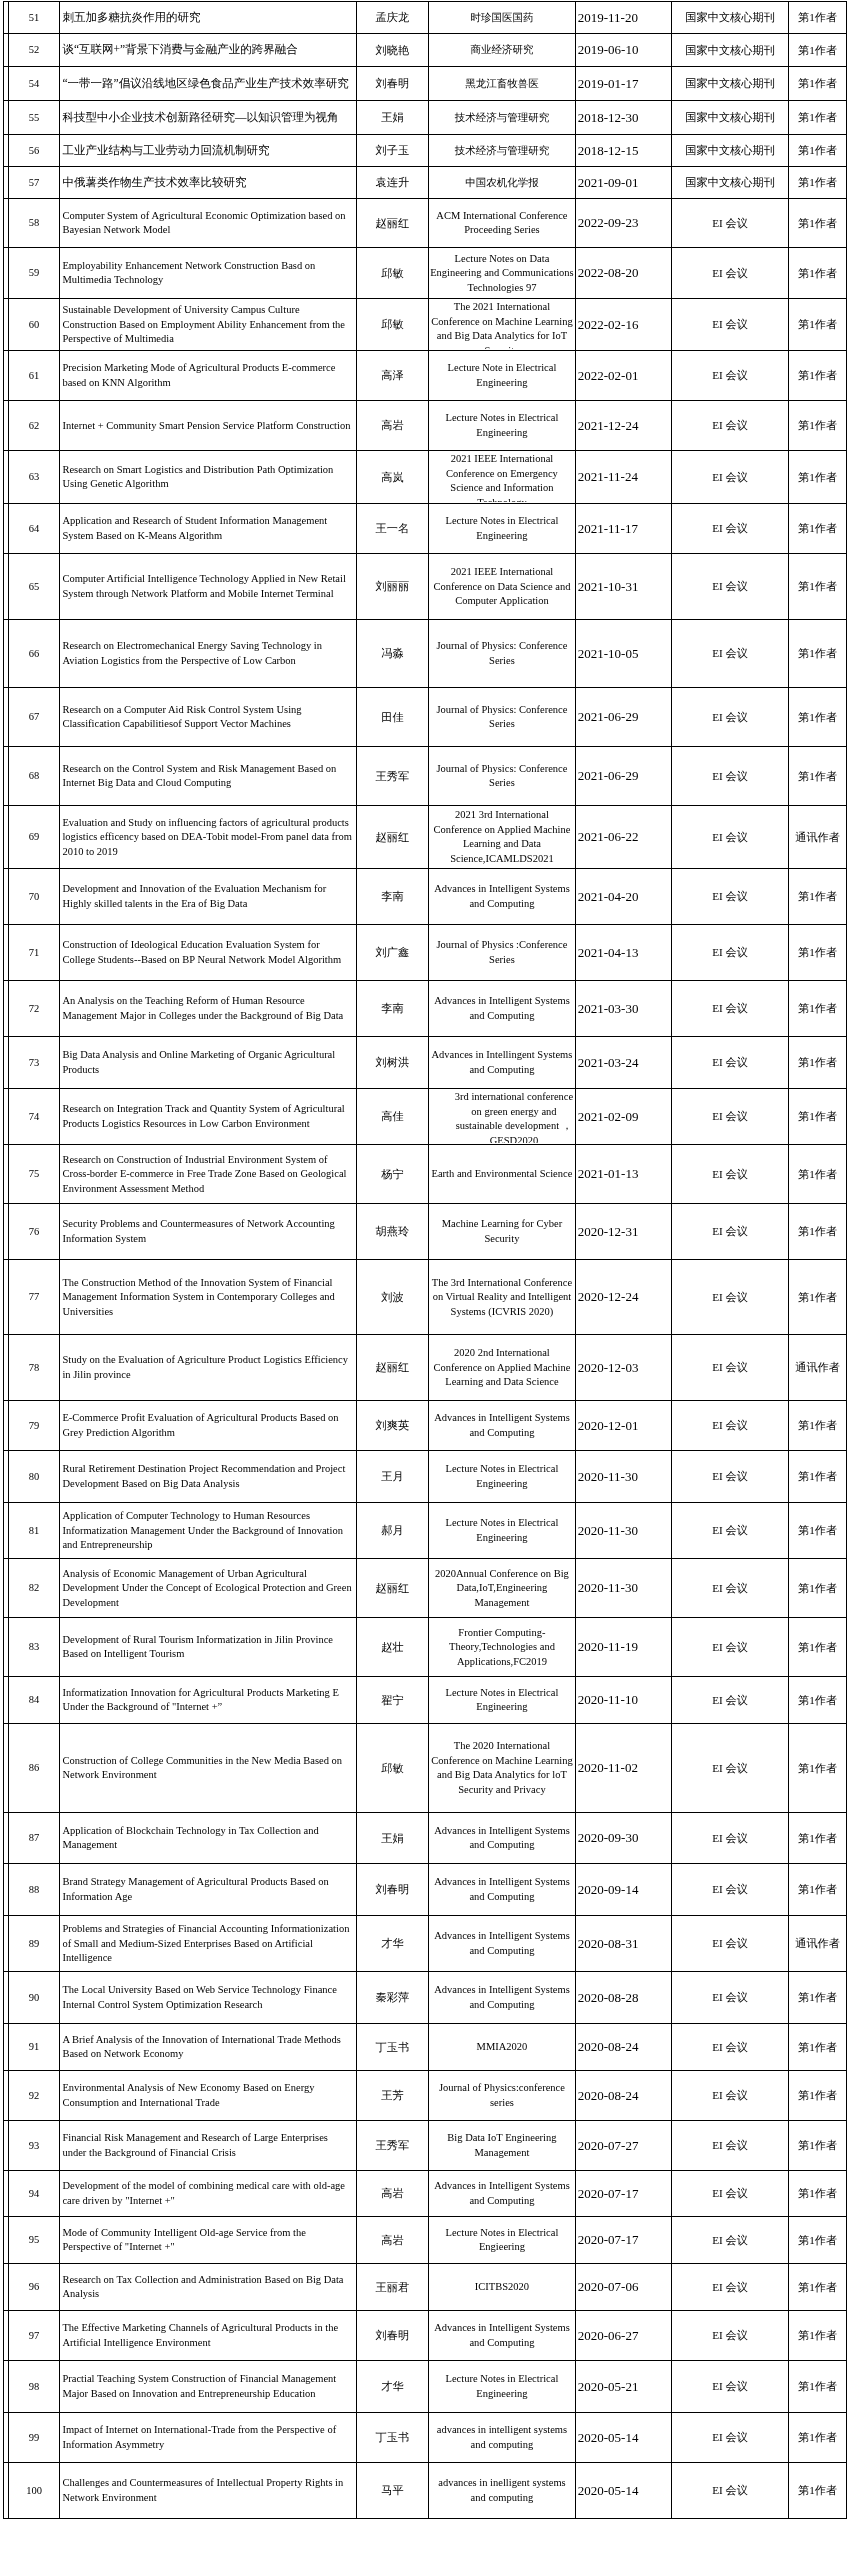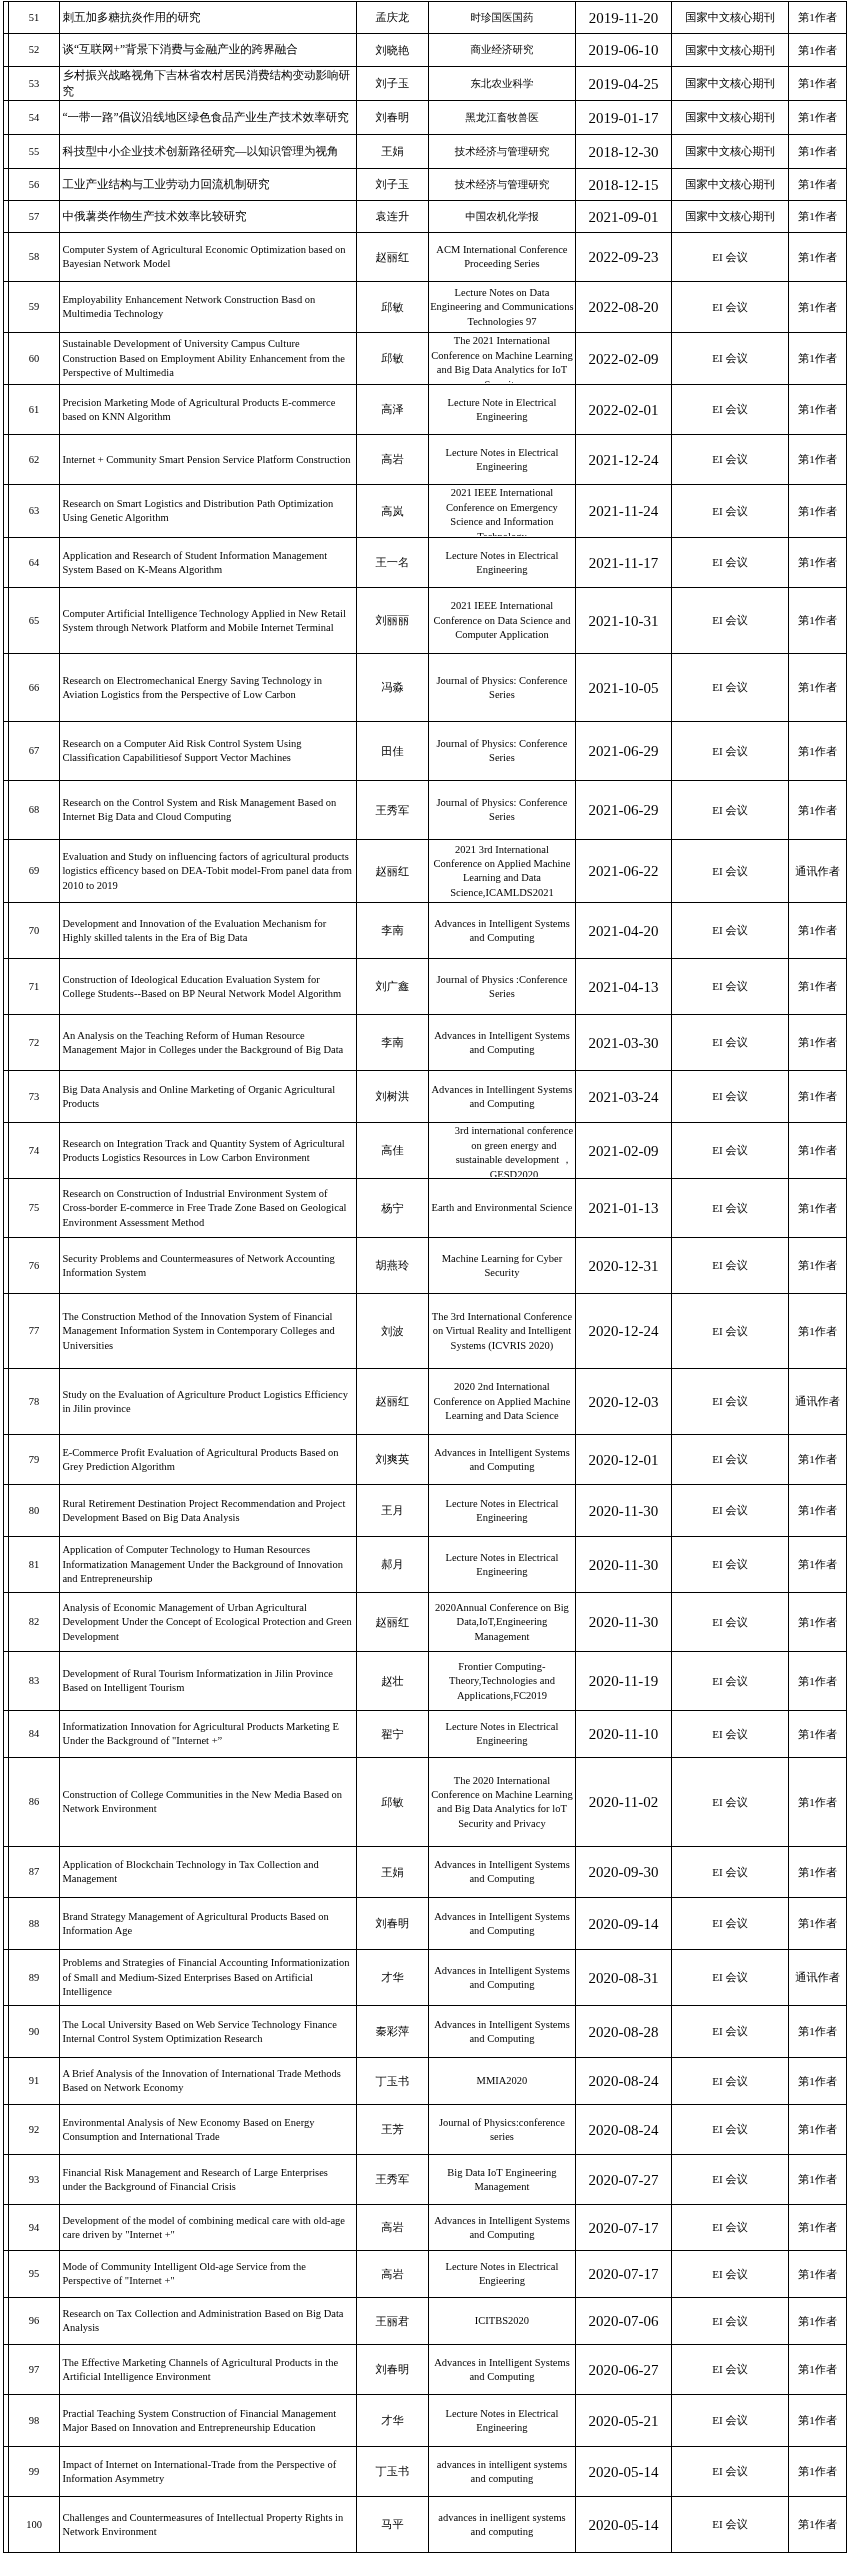--- a/index.html
+++ b/index.html
@@ -33,21 +33,21 @@
     padding: 0.7px 1.4px;
     word-wrap: break-word;
   }
   td.gutter   { border-left: 0.7px solid #000; padding: 0; }
   td.seq      { text-align: center; font-size: 10.5px; }
   td.title    { text-align: left; padding-left: 2.8px; padding-right: 3px; }
   td.title.zh { font-size: 11.5px; font-family: "Liberation Serif", "DejaVu Serif", serif; }
   td.author   { text-align: center; font-size: 11.2px; }
   td.venue    { text-align: center; }
   .venue-inner { overflow: hidden; }
-  td.date     { text-align: center; font-size: 15px; letter-spacing: 0px; }
+  td.date     { text-align: left; font-size: 13px; letter-spacing: 0px; }
   td.category { text-align: center; font-size: 11.2px; }
   td.role     { text-align: center; font-size: 11.2px; }
 </style>
 </head>
 <body>
 
 <div class="page">
   <table class="pub-table">
     <colgroup>
       <col style="width:5.6px">
@@ -79,32 +79,20 @@
           <td class="author">刘晓艳</td>
           <td class="venue">
             <div class="venue-inner">商业经济研究</div>
           </td>
           <td class="date">2019-06-10</td>
           <td class="category">国家中文核心期刊</td>
           <td class="role">第1作者</td>
         </tr>
         <tr style="height: 34px;">
           <td class="gutter"></td>
-          <td class="seq">53</td>
-          <td class="title zh">乡村振兴战略视角下吉林省农村居民消费结构变动影响研究</td>
-          <td class="author">刘子玉</td>
-          <td class="venue">
-            <div class="venue-inner">东北农业科学</div>
-          </td>
-          <td class="date">2019-04-25</td>
-          <td class="category">国家中文核心期刊</td>
-          <td class="role">第1作者</td>
-        </tr>
-        <tr style="height: 34px;">
-          <td class="gutter"></td>
           <td class="seq">54</td>
           <td class="title zh">“一带一路”倡议沿线地区绿色食品产业生产技术效率研究</td>
           <td class="author">刘春明</td>
           <td class="venue">
             <div class="venue-inner">黑龙江畜牧兽医</div>
           </td>
           <td class="date">2019-01-17</td>
           <td class="category">国家中文核心期刊</td>
           <td class="role">第1作者</td>
         </tr>
@@ -169,21 +157,21 @@
           <td class="role">第1作者</td>
         </tr>
         <tr style="height: 52px;">
           <td class="gutter"></td>
           <td class="seq">60</td>
           <td class="title">Sustainable Development of University Campus Culture Construction Based on Employment Ability Enhancement from the Perspective of Multimedia</td>
           <td class="author">邱敏</td>
           <td class="venue">
             <div class="venue-inner" style="max-height: 49px;">The  2021 International Conference on Machine Learning and Big Data Analytics for IoT Security</div>
           </td>
-          <td class="date">2022-02-09</td>
+          <td class="date">2022-02-16</td>
           <td class="category">EI 会议</td>
           <td class="role">第1作者</td>
         </tr>
         <tr style="height: 50px;">
           <td class="gutter"></td>
           <td class="seq">61</td>
           <td class="title">Precision Marketing Mode of Agricultural Products E-commerce based on KNN Algorithm</td>
           <td class="author">高泽</td>
           <td class="venue">
             <div class="venue-inner">Lecture Note in Electrical Engineering</div>

